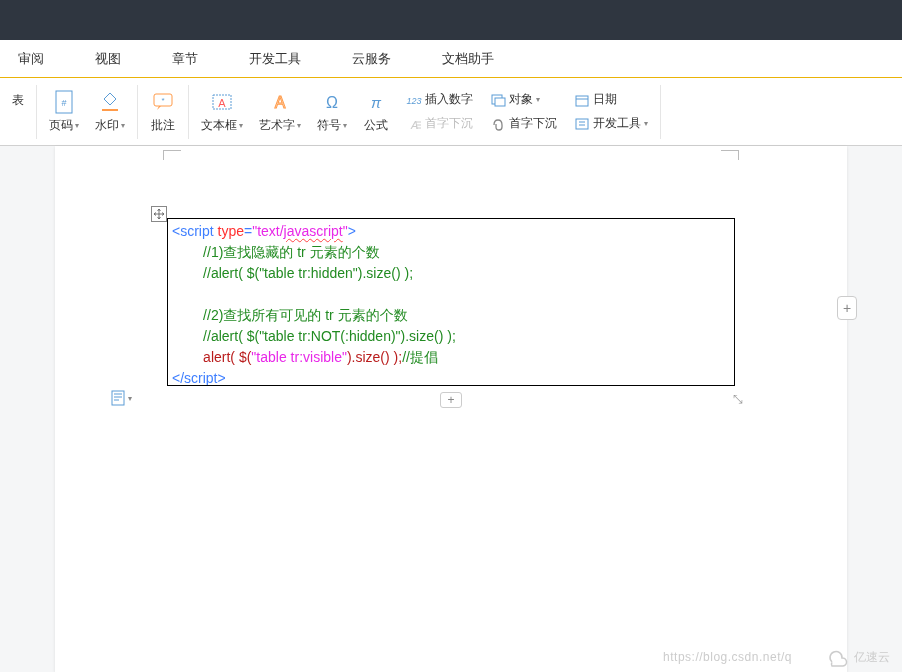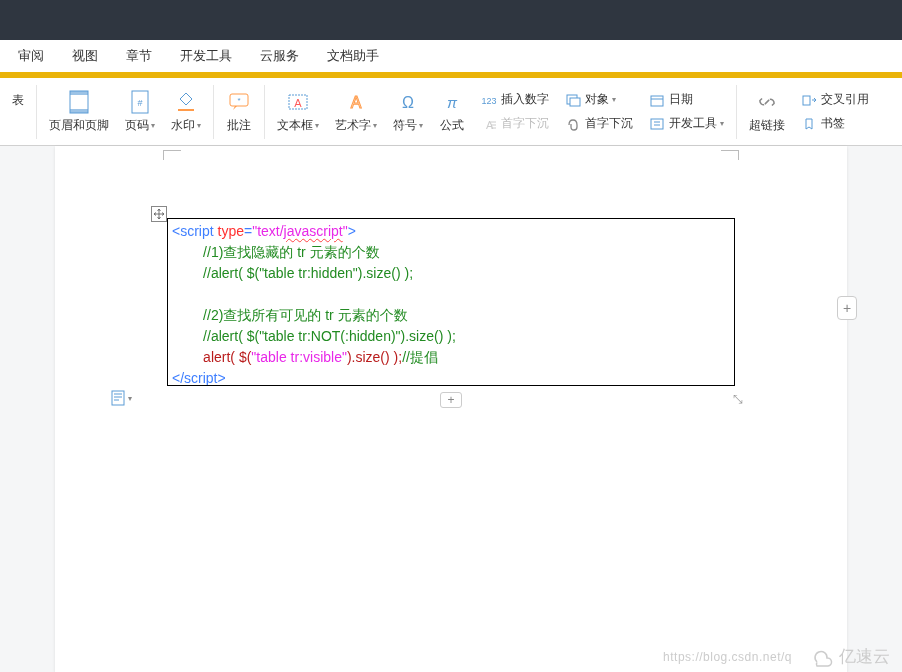--- a/index.html
+++ b/index.html
@@ -1,31 +1,31 @@
 <!DOCTYPE html>
 <html><head>
 <meta charset="utf-8">
 <style>
 * { margin: 0; padding: 0; box-sizing: border-box; font-family: "Microsoft YaHei", sans-serif; }
 body { width: 902px; height: 672px; background: #fff; overflow: hidden; position: relative; }
 
 .titlebar { height: 40px; background: #2f3640; }
 
-.menubar { height: 38px; background: #fff; border-bottom: 6px solid #eab308; display: flex; align-items: center; padding-left: 4px; }
+.menubar { height: 38px; background: #fff; border-bottom: 1px solid #eab308; display: flex; align-items: center; padding-left: 4px; gap: 23px; }
 .menu-item { font-size: 13px; color: #333; padding: 0 14px; cursor: pointer; }
 
 .ribbon { height: 68px; background: #fff; border-bottom: 1px solid #d0d0d0; display: flex; align-items: center; padding: 2px 4px; box-shadow: 0 1px 2px rgba(0,0,0,0.05); }
 .rgroup { display: flex; flex-direction: column; align-items: flex-start; gap: 4px; padding: 2px 6px; }
 .rgroup.stack2 { gap: 2px; }
 .rrow { display: flex; align-items: center; gap: 2px; font-size: 12px; color: #333; cursor: pointer; white-space: nowrap; padding: 2px 2px; }
 .rrow.disabled { color: #bbb; cursor: default; }
 .rbig { display: flex; flex-direction: column; align-items: center; gap: 2px; padding: 4px 8px; cursor: pointer; }
 .rbig-label { font-size: 12px; color: #333; display: flex; align-items: center; gap: 1px; }
 .divider { width: 1px; height: 54px; background: #e5e5e5; margin: 0 4px; }
-.ico { width: 18px; height: 18px; display: inline-flex; align-items: center; justify-content: flex-start; }
+.ico { width: 18px; height: 18px; display: inline-flex; align-items: center; justify-content: center; font-style: italic; }
 .ico-big { width: 26px; height: 26px; display: inline-flex; align-items: center; justify-content: center; }
 .dd { font-size: 8px; color: #888; margin-left: 1px; }
 
 .workspace { background: #f5f6f7; height: 526px; display: flex; justify-content: center; position: relative; }
 .page { width: 792px; background: #fff; margin-top: 0; position: relative; box-shadow: 0 1px 3px rgba(0,0,0,0.1); height: 526px; }
 .margin-mark { position: absolute; width: 18px; height: 10px; border-left: 1px solid #bbb; border-bottom: 1px solid #bbb; }
 .margin-mark.tl { top: 4px; left: 108px; transform: scaleY(-1); }
 .margin-mark.tr { top: 4px; right: 108px; transform: scale(-1,-1); }
 
 .obj-handle { position: absolute; top: 60px; left: 96px; width: 16px; height: 16px; border: 1px solid #888; background: #fff; display: flex; align-items: center; justify-content: center; font-size: 10px; color: #555; cursor: move; }
@@ -37,21 +37,21 @@
 .c-green { color: #228b22; }
 .c-black { color: #b91c1c; text-align: center; }
 .underline-wavy { text-decoration: underline wavy #ff4444; text-decoration-thickness: 1px; text-underline-offset: 2px; }
 
 .side-plus { position: absolute; right: -10px; top: 150px; width: 20px; height: 24px; border: 1px solid #ccc; border-radius: 4px; background: #fff; display: flex; align-items: center; justify-content: center; color: #888; font-size: 14px; cursor: pointer; }
 .btm-add { position: absolute; top: 246px; left: 50%; transform: translateX(-50%); width: 22px; height: 16px; border: 1px solid #ccc; border-radius: 3px; background: #fff; display: flex; align-items: center; justify-content: center; color: #888; font-size: 12px; cursor: pointer; }
 .btm-corner { position: absolute; top: 246px; right: 100px; width: 14px; height: 14px; color: #999; font-size: 12px; }
 .doc-icon { position: absolute; top: 244px; left: 56px; display: flex; align-items: center; gap: 2px; color: #5a9bd5; cursor: pointer; }
 
 .watermark-url { position: absolute; bottom: 8px; right: 110px; font-size: 12px; color: #ccc; letter-spacing: 0.5px; text-align: right; }
-.watermark-logo { position: absolute; bottom: 4px; right: 12px; display: flex; align-items: center; gap: 4px; color: #ccc; font-size: 17px; font-weight: 500; }
+.watermark-logo { position: absolute; bottom: 4px; right: 12px; display: flex; align-items: center; gap: 4px; color: #ccc; font-size: 12px; font-weight: 500; }
 </style>
 </head>
 <body>
 
 <div class="titlebar"></div>
 
 <div class="menubar">
   <div class="menu-item">审阅</div>
   <div class="menu-item">视图</div>
   <div class="menu-item">章节</div>
@@ -64,30 +64,20 @@
 
   <div class="rgroup stack2">
     <div class="rrow" style="padding-bottom:24px;">
         <span>表</span>
       </div>
   </div>
 
 
   <div class="divider"></div>
 
-  <div class="rbig">
-    <span class="ico-big">
-        <svg width="22" height="24">
-          <rect x="2" y="1" width="18" height="22" fill="none" stroke="#5a9bd5"></rect>
-          <rect x="2" y="1" width="18" height="4" fill="#5a9bd5" opacity="0.6"></rect>
-          <rect x="2" y="19" width="18" height="4" fill="#5a9bd5" opacity="0.6"></rect>
-        </svg>
-      </span>
-    <span class="rbig-label">页眉和页脚</span>
-  </div>
 
   <div class="rbig">
     <span class="ico-big">
         <svg width="22" height="24">
           <rect x="3" y="1" width="16" height="22" fill="none" stroke="#5a9bd5"></rect>
           <text x="11" y="16" font-size="9" text-anchor="middle" fill="#5a9bd5">#</text>
         </svg>
       </span>
     <span class="rbig-label">
         <span>页码</span>
@@ -230,48 +220,21 @@
             <line x1="5" y1="8" x2="11" y2="8" stroke="#5a9bd5"></line>
           </svg>
         </span>
       <span>开发工具</span>
         <span class="dd">▾</span>
     </div>
   </div>
 
   <div class="divider"></div>
 
-  <div class="rbig">
-    <span class="ico-big">
-        <svg width="24" height="24">
-          <path d="M8 12 a4 4 0 0 1 0 -6 l3 0 M16 12 a4 4 0 0 1 0 6 l-3 0 M9 12 h6" stroke="#888" fill="none" stroke-width="1.5" transform="rotate(-45 12 12)"></path>
-        </svg>
-      </span>
-    <span class="rbig-label">超链接</span>
-  </div>
-
-  <div class="rgroup stack2">
-    <div class="rrow">
-      <span class="ico">
-          <svg width="16" height="14">
-            <rect x="2" y="3" width="7" height="9" fill="none" stroke="#5a9bd5"></rect>
-            <path d="M11 7 h4 M13 5 l2 2 -2 2" stroke="#5a9bd5" fill="none"></path>
-          </svg>
-        </span>
-      <span>交叉引用</span>
-    </div>
-    <div class="rrow">
-      <span class="ico">
-          <svg width="16" height="14">
-            <path d="M5 2 h6 v10 l-3 -2 -3 2 z" fill="none" stroke="#5a9bd5"></path>
-          </svg>
-        </span>
-      <span>书签</span>
-    </div>
-  </div>
+
 
 </div>
 
 <div class="workspace">
   <div class="page">
     <div class="margin-mark tl"></div>
     <div class="margin-mark tr"></div>
 
     <div class="obj-handle">
       <svg width="10" height="10">

